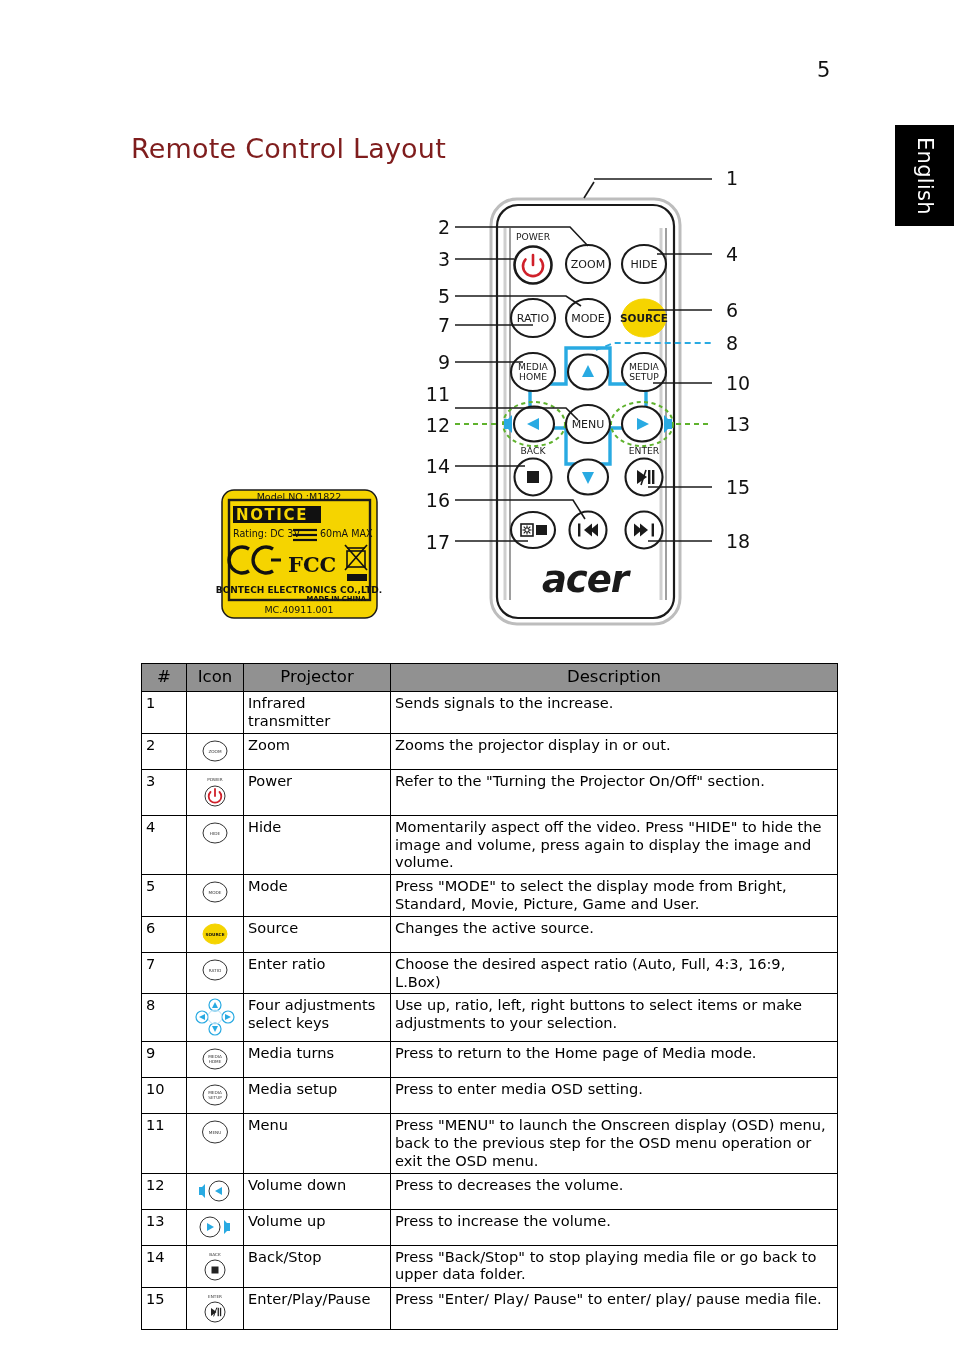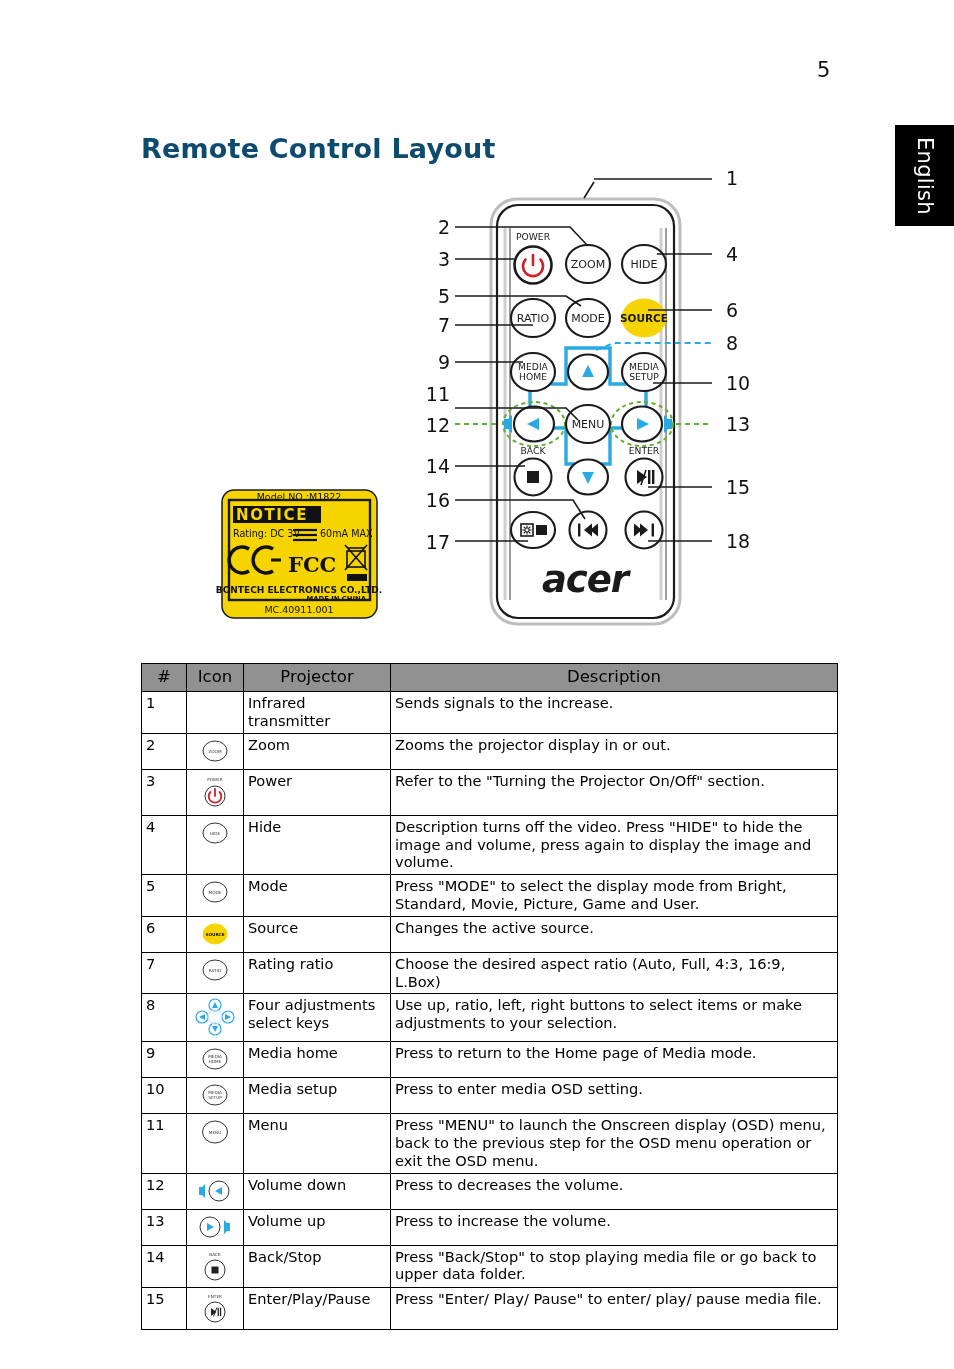--- a/index.html
+++ b/index.html
@@ -41,26 +41,26 @@
     transform-origin: center center;
     white-space: nowrap;
     color: #fff;
     font-size: 21px;
     letter-spacing: .3px;
     font-family: "DejaVu Sans", "Liberation Sans", sans-serif;
   }
 
   #page-title {
     position: absolute;
-    left: 141px;
+    left: 131px;
     top: 115px;
     font-size: 27px;
-    font-weight: bold;
+    font-weight: normal;
     letter-spacing: .2px;
-    color: #0c4a6e;
+    color: #7f1d1d;
     font-family: "DejaVu Sans", "Liberation Sans", sans-serif;
   }
 
   
   #figure {
     position: absolute;
     left: 0;
     top: 0;
     width: 954px;
     height: 660px;
@@ -416,21 +416,21 @@
       </tr>
       <tr>
         <td class="c-num">4</td>
         <td class="c-icon">
           <svg class="icon-cell-svg" width="40" height="28" viewBox="0 0 40 28" xmlns="http://www.w3.org/2000/svg">
             <ellipse cx="20" cy="14" rx="12" ry="10" fill="#fff" stroke="#333" stroke-width="1"></ellipse>
             <text x="20" y="15.5" font-family="DejaVu Sans, Liberation Sans, sans-serif" font-size="4.2" fill="#333" text-anchor="middle">HIDE</text>
           </svg>
         </td>
         <td class="c-func">Hide</td>
-        <td class="c-desc"><span>Description turns off the video. Press "</span><span class="desc-b">HIDE</span><span>" to hide the image and volume, press again to display the image and volume.</span></td>
+        <td class="c-desc"><span>Momentarily aspect off the video. Press "</span><span class="desc-b">HIDE</span><span>" to hide the image and volume, press again to display the image and volume.</span></td>
       </tr>
       <tr>
         <td class="c-num">5</td>
         <td class="c-icon">
           <svg class="icon-cell-svg" width="40" height="28" viewBox="0 0 40 28" xmlns="http://www.w3.org/2000/svg">
             <ellipse cx="20" cy="14" rx="12" ry="10" fill="#fff" stroke="#333" stroke-width="1"></ellipse>
             <text x="20" y="15.5" font-family="DejaVu Sans, Liberation Sans, sans-serif" font-size="4.2" fill="#333" text-anchor="middle">MODE</text>
           </svg>
         </td>
         <td class="c-func">Mode</td>
@@ -448,21 +448,21 @@
         <td class="c-desc"><span>Changes the active source.</span></td>
       </tr>
       <tr>
         <td class="c-num">7</td>
         <td class="c-icon">
           <svg class="icon-cell-svg" width="40" height="28" viewBox="0 0 40 28" xmlns="http://www.w3.org/2000/svg">
             <ellipse cx="20" cy="14" rx="12" ry="10" fill="#fff" stroke="#333" stroke-width="1"></ellipse>
             <text x="20" y="15.5" font-family="DejaVu Sans, Liberation Sans, sans-serif" font-size="4.2" fill="#333" text-anchor="middle">RATIO</text>
           </svg>
         </td>
-        <td class="c-func">Rating ratio</td>
+        <td class="c-func">Enter ratio</td>
         <td class="c-desc"><span>Choose the desired aspect ratio (Auto, Full, 4:3, 16:9, L.Box)</span></td>
       </tr>
       <tr>
         <td class="c-num">8</td>
         <td class="c-icon">
           <svg class="icon-cell-svg" width="44" height="40" viewBox="0 0 44 40" xmlns="http://www.w3.org/2000/svg">
             <circle cx="22" cy="8" r="6" fill="#fff" stroke="#29AAE2" stroke-width="1.2"></circle>
             <polygon points="22,5 25,11 19,11" fill="#29AAE2"></polygon>
             <circle cx="22" cy="32" r="6" fill="#fff" stroke="#29AAE2" stroke-width="1.2"></circle>
             <polygon points="22,35 19,29 25,29" fill="#29AAE2"></polygon>
@@ -478,21 +478,21 @@
       </tr>
       <tr>
         <td class="c-num">9</td>
         <td class="c-icon">
           <svg class="icon-cell-svg" width="40" height="28" viewBox="0 0 40 28" xmlns="http://www.w3.org/2000/svg">
             <ellipse cx="20" cy="14" rx="12" ry="10" fill="#fff" stroke="#333" stroke-width="1"></ellipse>
             <text x="20" y="13" font-family="DejaVu Sans, Liberation Sans, sans-serif" font-size="4.2" fill="#333" text-anchor="middle">MEDIA</text>
             <text x="20" y="18" font-family="DejaVu Sans, Liberation Sans, sans-serif" font-size="4.2" fill="#333" text-anchor="middle">HOME</text>
           </svg>
         </td>
-        <td class="c-func">Media home</td>
+        <td class="c-func">Media turns</td>
         <td class="c-desc"><span>Press to return to the Home page of Media mode.</span></td>
       </tr>
       <tr>
         <td class="c-num">10</td>
         <td class="c-icon">
           <svg class="icon-cell-svg" width="40" height="28" viewBox="0 0 40 28" xmlns="http://www.w3.org/2000/svg">
             <ellipse cx="20" cy="14" rx="12" ry="10" fill="#fff" stroke="#333" stroke-width="1"></ellipse>
             <text x="20" y="13" font-family="DejaVu Sans, Liberation Sans, sans-serif" font-size="4.2" fill="#333" text-anchor="middle">MEDIA</text>
             <text x="20" y="18" font-family="DejaVu Sans, Liberation Sans, sans-serif" font-size="4.2" fill="#333" text-anchor="middle">SETUP</text>
           </svg>

